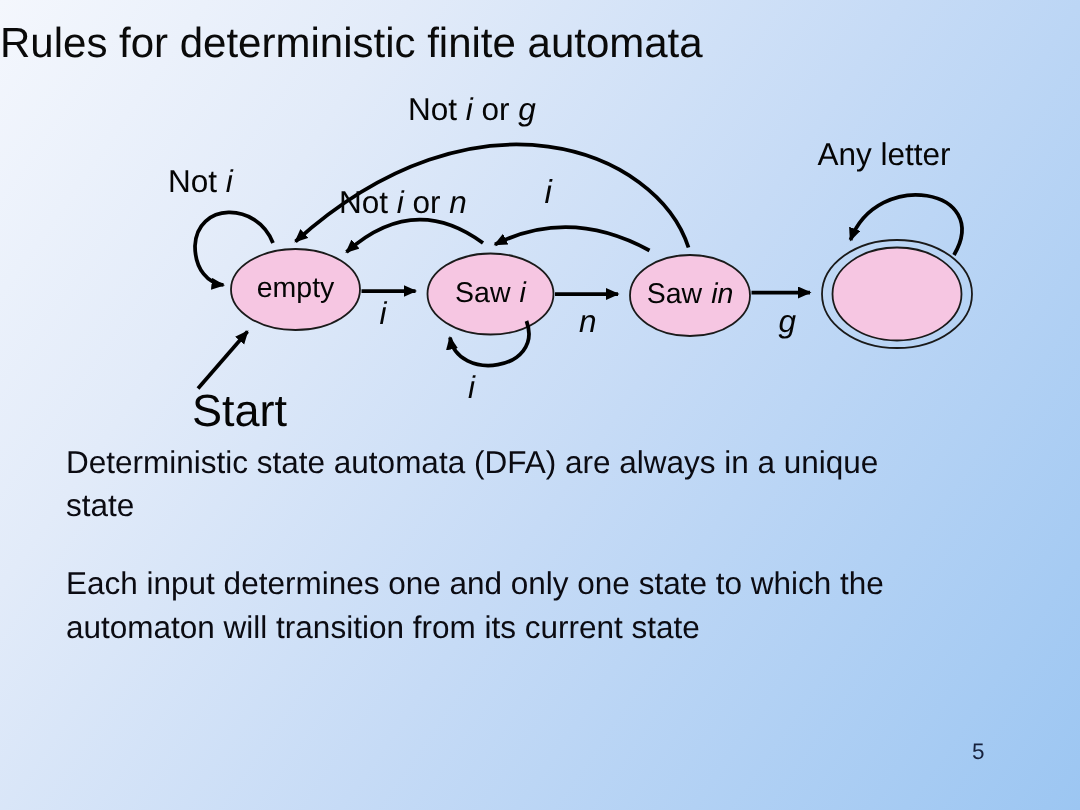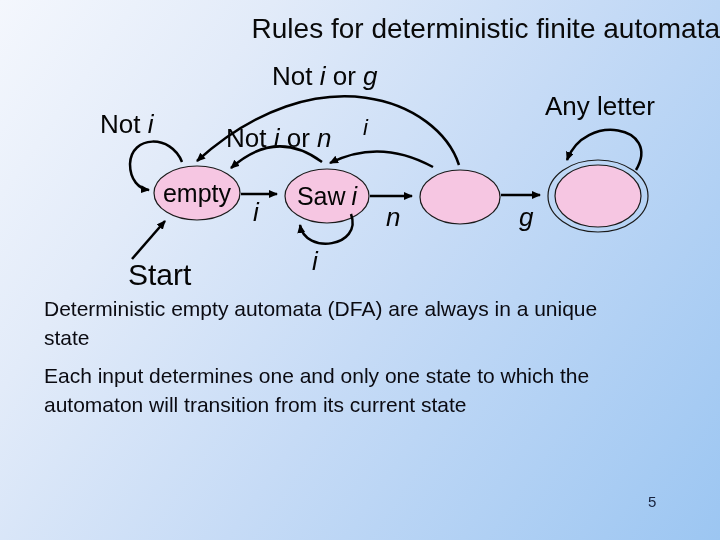--- a/index.html
+++ b/index.html
@@ -6,39 +6,39 @@
   .slide{
     position:relative;
     width:720px;height:540px;
     overflow:hidden;
     font-family:"Liberation Sans", sans-serif;
     color:#000;
     background:linear-gradient(125deg,#f4f7fd 0%,#e2ebf9 25%,#c6dbf6 55%,#9cc6f2 100%);
   }
   .title{
     position:absolute;top:13px;left:0;width:100%;
-    text-align:right;font-size:28px;color:#0a0a0a;
+    text-align:left;font-size:28px;color:#0a0a0a;
     white-space:nowrap;
   }
   svg.diagram{position:absolute;left:0;top:0;}
   .lbl{
-    position:absolute;font-size:26px;white-space:nowrap;color:#050505;
+    position:absolute;font-size:21px;white-space:nowrap;color:#050505;
     line-height:1.1;
   }
   .it{font-style:italic;}
   .sp{margin-left:6px;}
   .state-label{
     position:absolute;transform:translate(-50%,-50%);
-    font-size:25px;white-space:nowrap;color:#050505;
+    font-size:19px;white-space:nowrap;color:#050505;
   }
   .body-text{
     position:absolute;left:44px;top:294px;
     font-size:21px;line-height:29px;color:#0b0b12;
   }
-  .body-text .para2{margin-top:9px;}
+  .body-text .para2{margin-top:23px;}
   .body-text div{white-space:nowrap;}
   .page-num{
     position:absolute;left:648px;top:493px;
     font-size:15px;color:#16213c;
   }
 </style>
 </head>
 <body>
 
 <div class="slide">
@@ -65,21 +65,21 @@
     <path d="M 182 162 C 171 134, 131 135, 130 164 C 130 180, 139 189, 149 190" fill="none" stroke="#000" stroke-width="2.5" marker-end="url(#arrow)"></path>
     <path d="M 351 214 C 363 247, 305 255, 300 225" fill="none" stroke="#000" stroke-width="2.5" marker-end="url(#arrow)"></path>
     <path d="M 322 162 Q 276 128 231 168" fill="none" stroke="#000" stroke-width="2.5" marker-end="url(#arrow)"></path>
     <path d="M 433 167 Q 380 138 330 163" fill="none" stroke="#000" stroke-width="2.5" marker-end="url(#arrow)"></path>
     <path d="M 459 165 C 438 100, 318 52, 197 161" fill="none" stroke="#000" stroke-width="2.5" marker-end="url(#arrow)"></path>
     <path d="M 636 170 C 662 126, 585 112, 567 160" fill="none" stroke="#000" stroke-width="2.5" marker-end="url(#arrow)"></path>
   </svg>
 
   <div class="lbl" style="left:272px;top:62px"><span>Not </span><span class="it">i</span><span> or </span><span class="it">g</span></div>
 
-  <div class="lbl" style="left:100px;top:110px"><span>Not </span><span class="it">i</span></div>
+  <div class="lbl" style="left:112px;top:110px"><span>Not </span><span class="it">i</span></div>
 
   <div class="lbl" style="left:226px;top:124px"><span>Not </span><span class="it">i</span><span> or </span><span class="it">n</span></div>
 
   <div class="lbl it" style="left:363px;top:116px;font-size:22px">i</div>
 
   <div class="lbl" style="left:545px;top:92px">Any letter</div>
 
   <div class="lbl it" style="left:253px;top:198px">i</div>
 
   <div class="lbl it" style="left:386px;top:203px">n</div>
@@ -87,24 +87,25 @@
   <div class="lbl it" style="left:519px;top:203px">g</div>
 
   <div class="lbl it" style="left:312px;top:247px">i</div>
 
   <div class="lbl" style="left:128px;top:258px;font-size:30px">Start</div>
 
   <div class="state-label" style="left:197px;top:193px">empty</div>
 
   <div class="state-label" style="left:327px;top:196px"><span>Saw</span><span class="it sp">i</span></div>
 
+  <div class="state-label" style="left:460px;top:197px"><span>Saw</span><span class="it sp">in</span></div>
 
 
   <div class="body-text">
-    <div>Deterministic empty automata (DFA) are always in a unique</div>
+    <div>Deterministic state automata (DFA) are always in a unique</div>
     <div>state</div>
     <div class="para2">Each input determines one and only one state to which the</div>
     <div>automaton will transition from its current state</div>
   </div>
 
   <div class="page-num">5</div>
 
 </div>
 
 </body></html>

